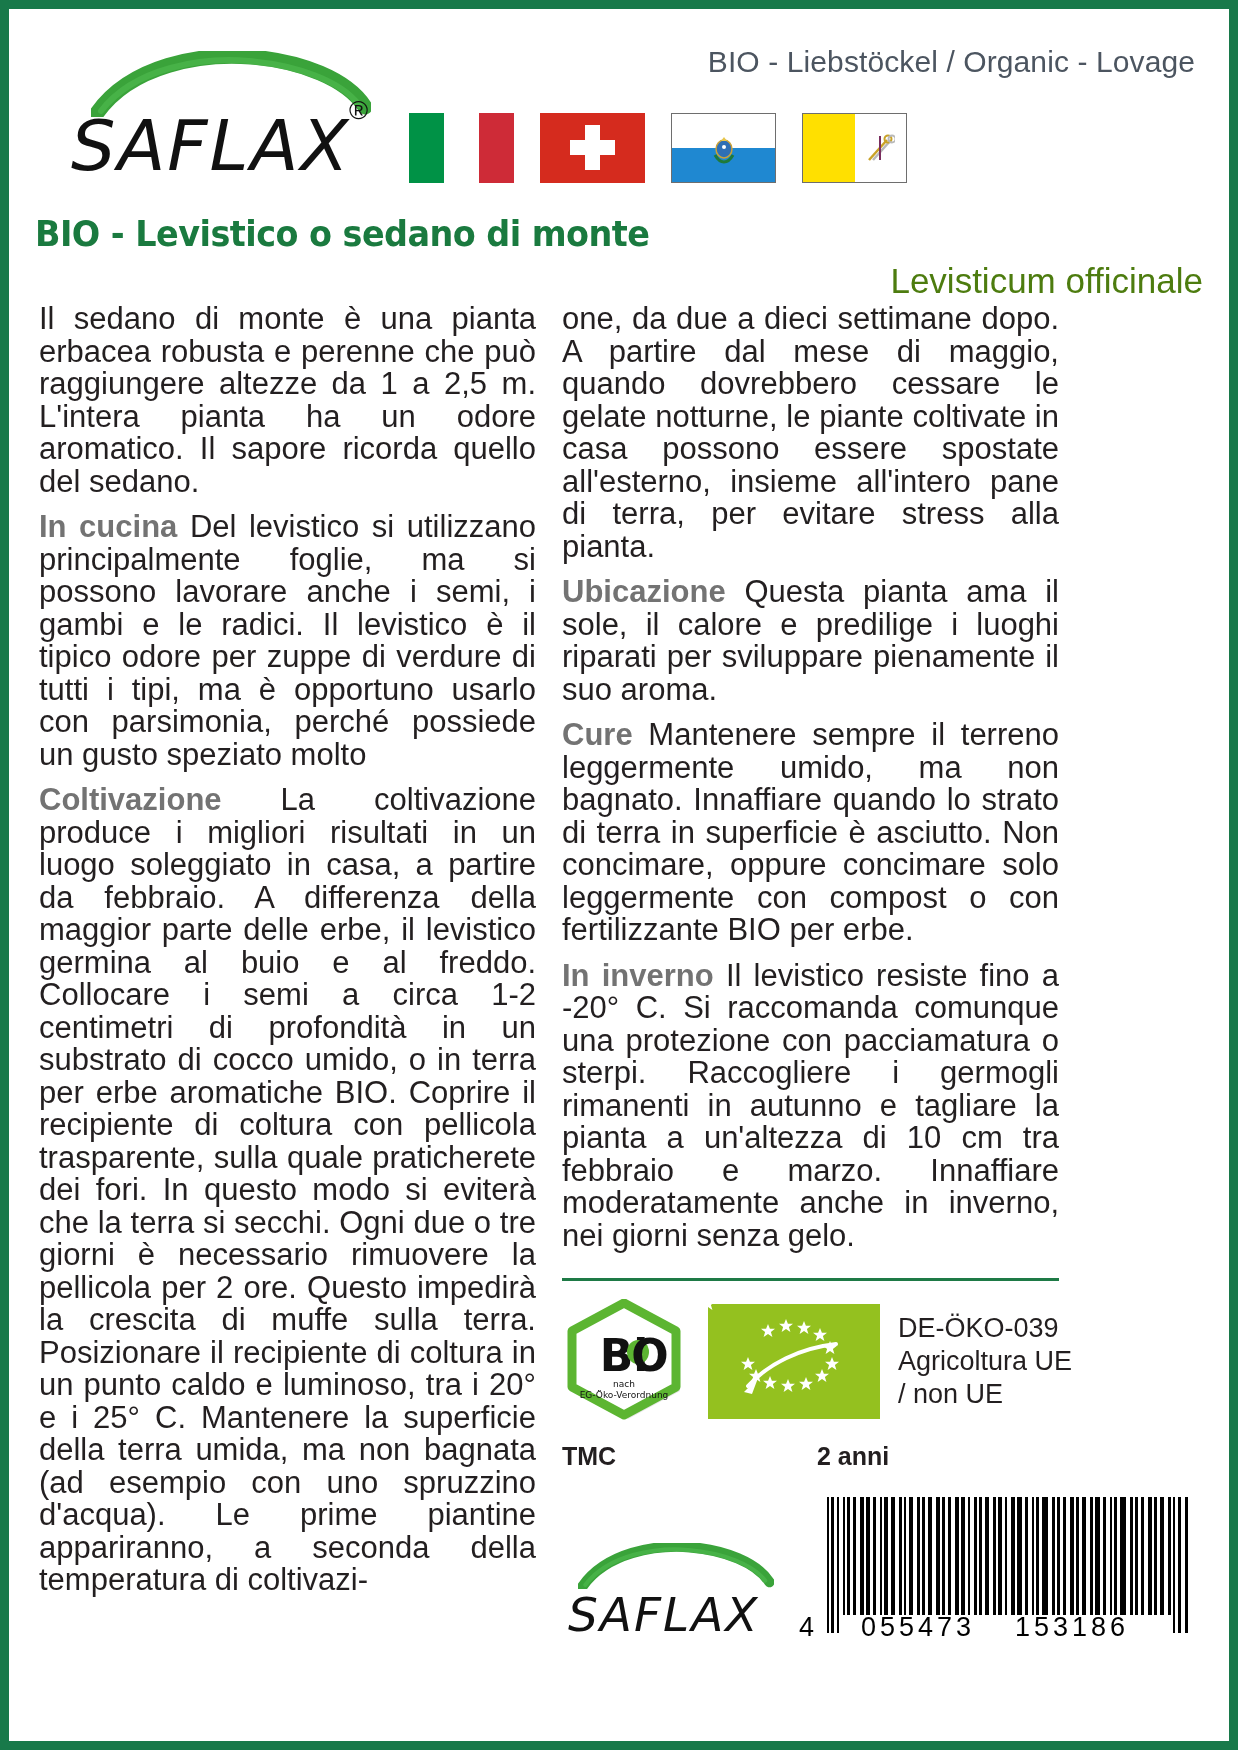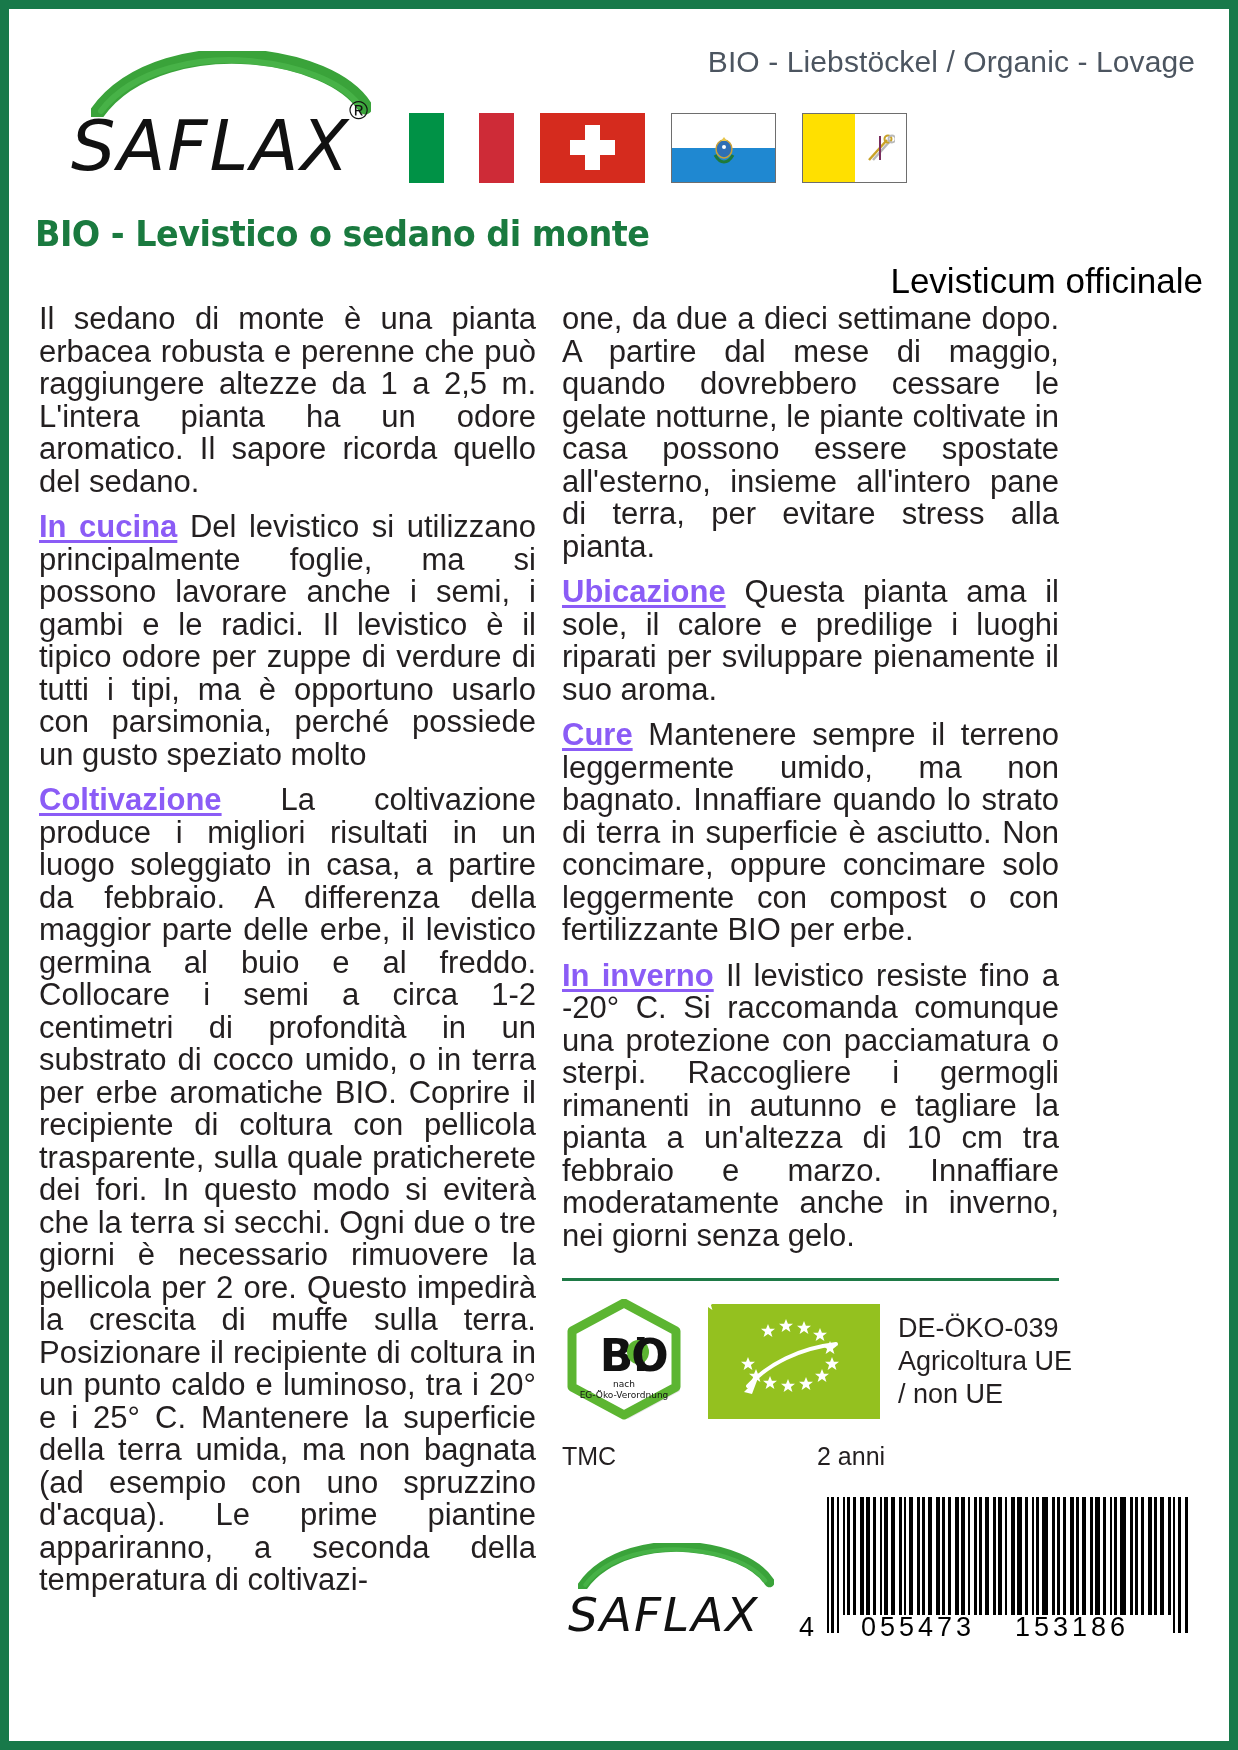--- a/index.html
+++ b/index.html
@@ -110,21 +110,21 @@
     font-size:36px;
     color:#1a7a3f;
     letter-spacing:-0.6px;
     transform:scaleX(0.93);
     transform-origin:left center;
     white-space:nowrap;
   }
   #latin-name {
     position:absolute; right:26px; top:52px;
     font-size:35px;
-    color:#000000;
+    color:#4d7c0f;
     white-space:nowrap;
   }
 
   
   #columns {
     position:relative;
     display:flex;
     gap:26px;
     padding:0 30px;
     margin-top:2px;
@@ -135,22 +135,21 @@
     font-size:31px;
     line-height:32.5px;
     text-align:justify;
     text-justify:inter-word;
     color:#231f20;
     hyphens:manual;
   }
   .col p:last-child { margin-bottom:0; }
   .sec-head {
     font-weight:700;
-    color:#8b5cf6;
-    text-decoration:underline;
+    color:#737373;
     text-underline-offset:3px;
   }
 
   
   #cert-block { margin-top:26px; }
   #cert-divider {
     height:3px; background:#1e7a46;
     margin:0 0 18px 0;
   }
   #cert-logos {
@@ -166,21 +165,21 @@
   .eu-leaf { flex:0 0 auto; width:172px; height:115px; background:#94c11f; position:relative; }
 
   #cert-text {
     font-size:27px;
     line-height:33px;
     color:#231f20;
     white-space:nowrap;
   }
 
   
-  #meta-table { margin-top:14px; width:100%; border-collapse:collapse; }
+  #meta-table { margin-top:14px; width:100%; border-collapse:collapse;font-weight:bold; }
   #meta-table td {
     font-size:25px;
     line-height:34px;
     padding:2px 0;
     color:#231f20;
     vertical-align:top;
   }
   #meta-table td.k { width:255px; }
   #meta-table td.v { width:auto; }
 

